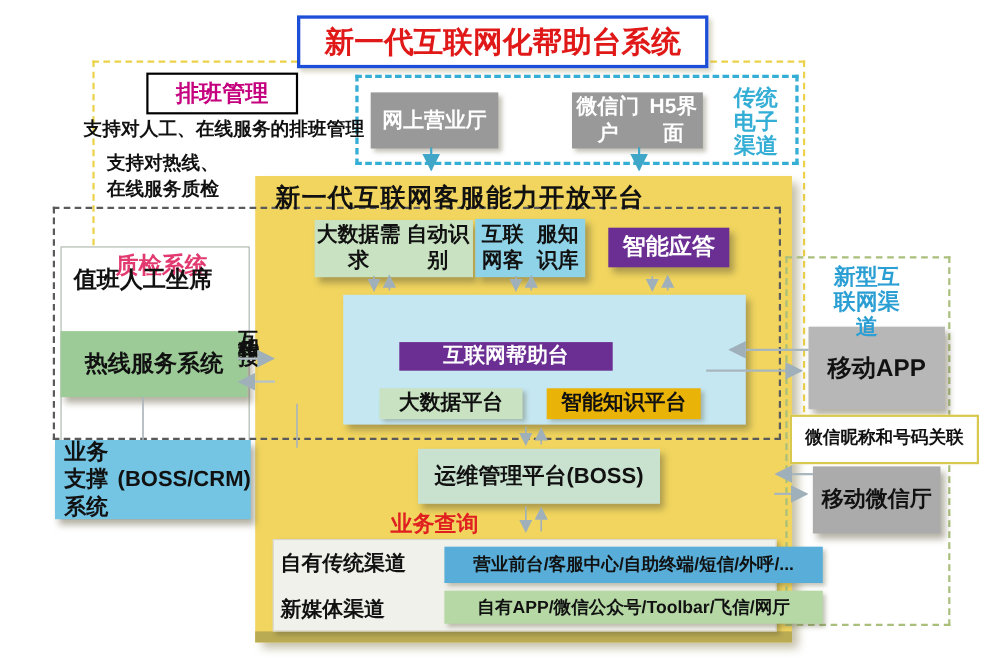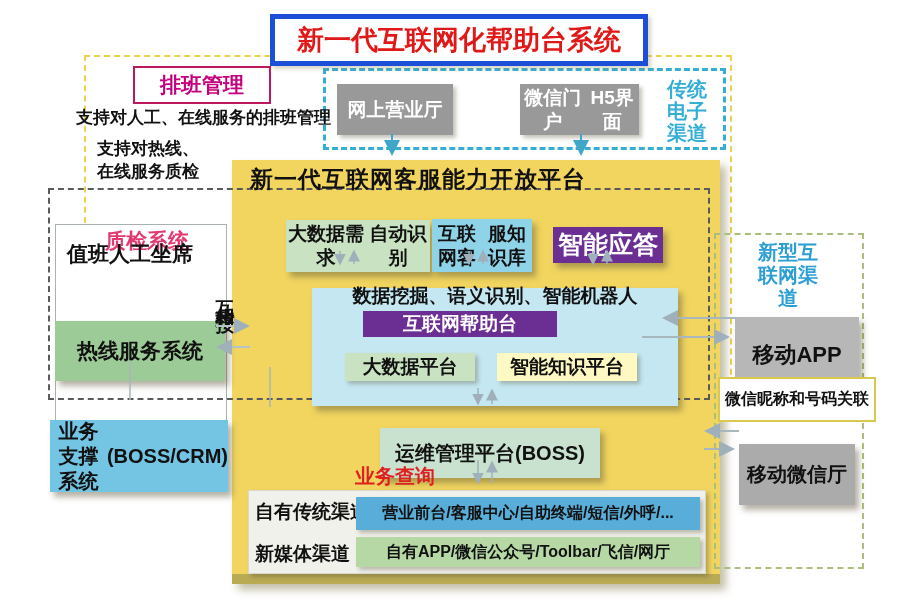--- a/index.html
+++ b/index.html
@@ -5,76 +5,76 @@
   html,body{margin:0;padding:0;background:#fff;}
   #stage{
     position:relative;width:913px;height:610px;background:#ffffff;overflow:hidden;
     font-family:"Liberation Sans","DejaVu Sans",sans-serif;
     font-weight:bold;color:#111;
   }
   .abs{position:absolute;}
   .box{display:flex;flex-direction:row;align-items:center;justify-content:center;
        text-align:center;line-height:1.25;box-sizing:border-box;}
   .lines span{display:block;}
-  .shadow{box-shadow:4px 5px 6px rgba(90,85,55,.45);margin-top:20px;}
+  .shadow{box-shadow:4px 5px 6px rgba(90,85,55,.45);}
   .shadow-sm{box-shadow:3px 3px 4px rgba(90,85,55,.35);}
 
   
   .yellow-dash{left:84px;top:55px;width:644px;height:338px;border:2px dashed #ecd24a;border-bottom:none;z-index:1;}
   .platform{left:232px;top:160px;width:488px;height:424px;background:#f1d55f;z-index:2;
             box-shadow:6px 6px 8px rgba(125,115,65,.45);border-bottom:10px solid #b9aa54;box-sizing:border-box;}
   .gray-dash{left:48px;top:188px;width:658px;height:208px;border:2px dashed #5a5a5a;z-index:4;}
   .cyan-dash{left:323px;top:68px;width:397px;height:76px;border:3px dashed #35aed6;z-index:3;background:transparent;}
   .newch-dash{left:714px;top:233px;width:146px;height:332px;border:2px dashed #a9bf7b;z-index:3;background:transparent;}
 
-  .title-box{left:270px;top:14px;width:368px;height:42px;background:#fff;border:5px solid #1d4ed8;
+  .title-box{left:270px;top:14px;width:368px;height:42px;background:#fff;border:3px solid #1d4ed8;
              z-index:7;display:flex;align-items:center;justify-content:center;
              color:#e01818;font-size:27px;box-shadow:3px 3px 4px rgba(150,140,90,.35);}
 
-  .paiban{left:133px;top:66px;width:134px;height:34px;background:#fff;border:2px solid #be185d;
+  .paiban{left:133px;top:66px;width:134px;height:34px;background:#fff;border:2px solid #000000;
           color:#c4007e;font-size:21px;z-index:5;display:flex;align-items:center;justify-content:center;}
   .note1{left:76px;top:106px;font-size:17px;z-index:5;white-space:nowrap;}
   .note2{left:97px;top:138px;font-size:17px;line-height:1.35;z-index:5;}
 
   .gbox{background:#999;color:#fff;font-size:19px;z-index:5;}
   .web-hall{left:337px;top:84px;width:116px;height:51px;}
   .wechat-portal{left:520px;top:84px;width:119px;height:51px;}
   .trad-label{left:659px;top:78px;width:56px;color:#35aed6;font-size:20px;line-height:1.1;text-align:center;z-index:5;}
 
   .quality-label{left:105px;top:203px;color:#e23a70;font-size:21px;z-index:5;margin-top:24px;}
   .left-panel{left:55px;top:224px;width:170px;height:246px;background:#fff;border:1px solid #a9b3a9;z-index:3;}
   .duty-agent{left:67px;top:240px;font-size:21px;z-index:5;}
   .hotline{left:55px;top:301px;width:170px;height:60px;background:#9ccb97;font-size:21px;z-index:5;}
   .boss{left:50px;top:400px;width:178px;height:72px;background:#74c5e4;font-size:20px;z-index:5;}
   .transfer{left:212px;top:286px;height:95px;font-size:19px;writing-mode:vertical-rl;letter-spacing:4px;z-index:5;}
 
   .plat-title{left:250px;top:164px;font-size:23px;letter-spacing:1px;z-index:5;}
   .bigdata-need{left:286px;top:200px;width:144px;height:52px;background:#c9e3c2;font-size:19px;z-index:5;}
   .kb{left:432px;top:199px;width:100px;height:53px;background:#8fd3e8;font-size:19px;z-index:5;}
-  .smart-answer{left:553px;top:207px;width:110px;height:36px;background:#6b2e93;color:#fff;font-size:25px;z-index:5;}
+  .smart-answer{left:553px;top:207px;width:110px;height:36px;background:#6b2e93;color:#fff;font-size:21px;z-index:5;}
 
   .core{left:312px;top:268px;width:366px;height:118px;background:#c5e7f2;z-index:5;}
   .core-caption{left:325px;top:283px;width:340px;font-size:19px;text-align:center;z-index:6;}
   .helpdesk{left:363px;top:311px;width:194px;height:26px;background:#6b2e93;color:#fff;font-size:19px;z-index:6;}
   .bd-plat{left:345px;top:353px;width:130px;height:28px;background:#c9e3c2;font-size:19px;z-index:6;}
-  .kn-plat{left:497px;top:353px;width:140px;height:28px;background:#fef9c3;font-size:19px;z-index:6;}
+  .kn-plat{left:497px;top:353px;width:140px;height:28px;background:#eab308;font-size:19px;z-index:6;}
 
   .bomc{left:380px;top:408px;width:220px;height:50px;background:#c9e2cf;font-size:20px;z-index:5;}
   .biz-query{left:355px;top:463px;color:#e02020;font-size:20px;z-index:5;}
 
   .channels{left:248px;top:490px;width:456px;height:82px;background:#f1f1ec;border:1px solid #d8d8cf;z-index:5;}
   .row-label1{left:255px;top:499px;font-size:19px;z-index:6;white-space:nowrap;}
   .row-label2{left:255px;top:541px;font-size:19px;z-index:6;white-space:nowrap;}
-  .row-box{display:flex;align-items:center;justify-content:center;font-size:16px;z-index:6;white-space:nowrap;}
+  .row-box{display:flex;align-items:center;justify-content:center;font-size:16px;z-index:6;white-space:nowrap;margin-left:48px;}
   .row1-box{left:356px;top:497px;width:344px;height:33px;background:#58aed8;}
   .row2-box{left:356px;top:537px;width:344px;height:30px;background:#b5d8a5;}
 
   .newch-label{left:748px;top:241px;width:80px;color:#2b9fd3;font-size:20px;line-height:1.15;text-align:center;z-index:5;}
   .mobile-app{left:735px;top:297px;width:124px;height:75px;background:#b7b7b7;font-size:22px;z-index:4;}
-  .wx-bind{left:718px;top:377px;width:158px;height:45px;background:#fff;border:2px solid #d9c84e;font-size:16px;z-index:5;line-height:1.3;}
+  .wx-bind{left:718px;top:377px;width:172px;height:45px;background:#fff;border:2px solid #d9c84e;font-size:16px;z-index:5;line-height:1.3;}
   .wx-hall{left:739px;top:424px;width:116px;height:61px;background:#ababab;font-size:20px;z-index:5;}
 
   svg.arrows{left:0;top:0;z-index:6;pointer-events:none;}
 </style>
 </head>
 <body>
 
 <div id="stage">
 
   <div class="abs yellow-dash"></div>
@@ -125,21 +125,20 @@
     <span>大数据需求</span>
     <span>自动识别</span>
   </div>
   <div class="abs box shadow kb lines">
     <span>互联网客</span>
     <span>服知识库</span>
   </div>
   <div class="abs box shadow smart-answer">智能应答</div>
 
   <div class="abs core shadow"></div>
-  <div class="abs core-caption">数据挖掘、语义识别、智能机器人</div>
   <div class="abs box helpdesk">互联网帮助台</div>
   <div class="abs box shadow-sm bd-plat">大数据平台</div>
   <div class="abs box shadow-sm kn-plat">智能知识平台</div>
 
   <div class="abs box shadow bomc lines">
     <span>运维管理平台</span>
     <span>(BOSS)</span>
   </div>
   <div class="abs biz-query">业务查询</div>
 

